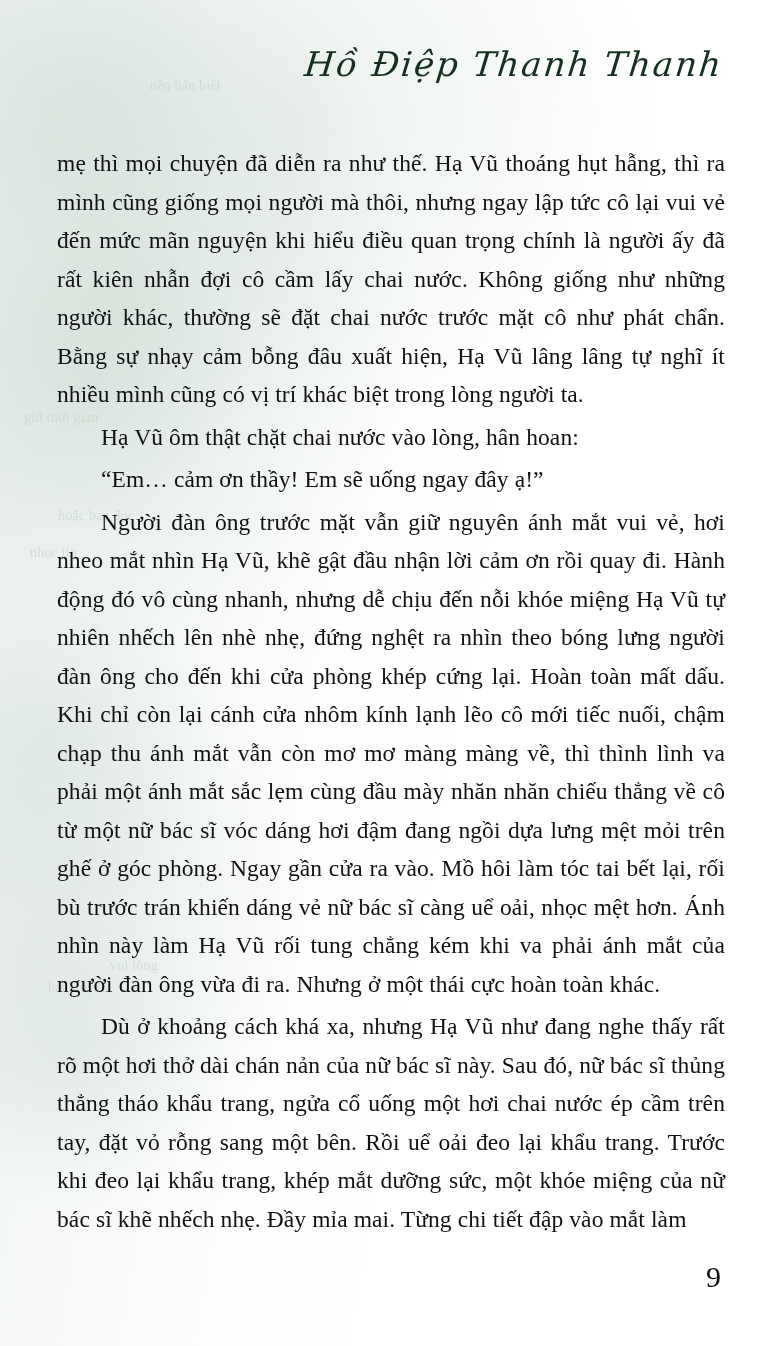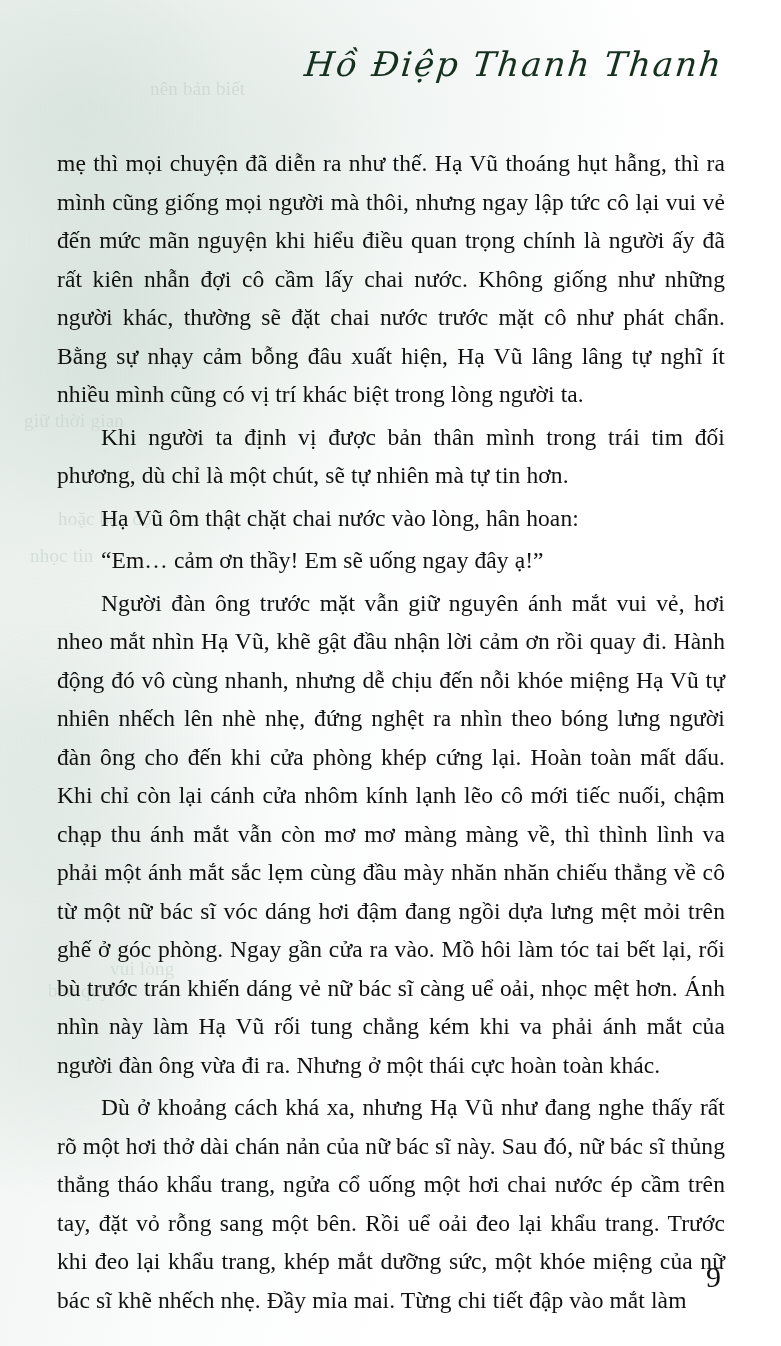--- a/index.html
+++ b/index.html
@@ -32,21 +32,21 @@
     width: 330px;
     height: 1346px;
     pointer-events: none;
     opacity: 0.30;
     overflow: hidden;
   }
   .wm-line {
     position: absolute;
     color: #9fb3a9;
     font-family: "Liberation Serif", serif;
-    font-size: 19px;
+    font-size: 14px;
     letter-spacing: 0.2px;
     white-space: nowrap;
     transform: scaleY(1.02);
   }
   .wm-blob {
     position: absolute;
     border-radius: 50%;
     background: radial-gradient(circle, rgba(176,199,188,0.55) 0%, rgba(176,199,188,0) 70%);
   }
 
@@ -114,21 +114,20 @@
     <div class="wm-line" style="left:20px; top:980px;margin-left:28px;">bản quyền</div>
     <div class="wm-line" style="left:110px; top:958px;">vui lòng</div>
   </div>
 
   <div class="header">
     <div class="header-title">Hồ Điệp Thanh Thanh</div>
   </div>
 
   <div class="content">
     <p>mẹ thì mọi chuyện đã diễn ra như thế. Hạ Vũ thoáng hụt hẫng, thì ra mình cũng giống mọi người mà thôi, nhưng ngay lập tức cô lại vui vẻ đến mức mãn nguyện khi hiểu điều quan trọng chính là người ấy đã rất kiên nhẫn đợi cô cầm lấy chai nước. Không giống như những người khác, thường sẽ đặt chai nước trước mặt cô như phát chẩn. Bằng sự nhạy cảm bỗng đâu xuất hiện, Hạ Vũ lâng lâng tự nghĩ ít nhiều mình cũng có vị trí khác biệt trong lòng người ta.</p>
-    <p class="indent">Khi người ta định vị được bản thân mình trong trái tim đối phương, dù chỉ là một chút, sẽ tự nhiên mà tự tin hơn.</p>
     <p class="indent">Hạ Vũ ôm thật chặt chai nước vào lòng, hân hoan:</p>
     <p class="indent">“Em… cảm ơn thầy! Em sẽ uống ngay đây ạ!”</p>
     <p class="indent">Người đàn ông trước mặt vẫn giữ nguyên ánh mắt vui vẻ, hơi nheo mắt nhìn Hạ Vũ, khẽ gật đầu nhận lời cảm ơn rồi quay đi. Hành động đó vô cùng nhanh, nhưng dễ chịu đến nỗi khóe miệng Hạ Vũ tự nhiên nhếch lên nhè nhẹ, đứng nghệt ra nhìn theo bóng lưng người đàn ông cho đến khi cửa phòng khép cứng lại. Hoàn toàn mất dấu. Khi chỉ còn lại cánh cửa nhôm kính lạnh lẽo cô mới tiếc nuối, chậm chạp thu ánh mắt vẫn còn mơ mơ màng màng về, thì thình lình va phải một ánh mắt sắc lẹm cùng đầu mày nhăn nhăn chiếu thẳng về cô từ một nữ bác sĩ vóc dáng hơi đậm đang ngồi dựa lưng mệt mỏi trên ghế ở góc phòng. Ngay gần cửa ra vào. Mồ hôi làm tóc tai bết lại, rối bù trước trán khiến dáng vẻ nữ bác sĩ càng uể oải, nhọc mệt hơn. Ánh nhìn này làm Hạ Vũ rối tung chẳng kém khi va phải ánh mắt của người đàn ông vừa đi ra. Nhưng ở một thái cực hoàn toàn khác.</p>
     <p class="indent">Dù ở khoảng cách khá xa, nhưng Hạ Vũ như đang nghe thấy rất rõ một hơi thở dài chán nản của nữ bác sĩ này. Sau đó, nữ bác sĩ thủng thẳng tháo khẩu trang, ngửa cổ uống một hơi chai nước ép cầm trên tay, đặt vỏ rỗng sang một bên. Rồi uể oải đeo lại khẩu trang. Trước khi đeo lại khẩu trang, khép mắt dưỡng sức, một khóe miệng của nữ bác sĩ khẽ nhếch nhẹ. Đầy mỉa mai. Từng chi tiết đập vào mắt làm</p>
   </div>
 
   <div class="pagenum">9</div>
 </div>
 
 </body></html>

